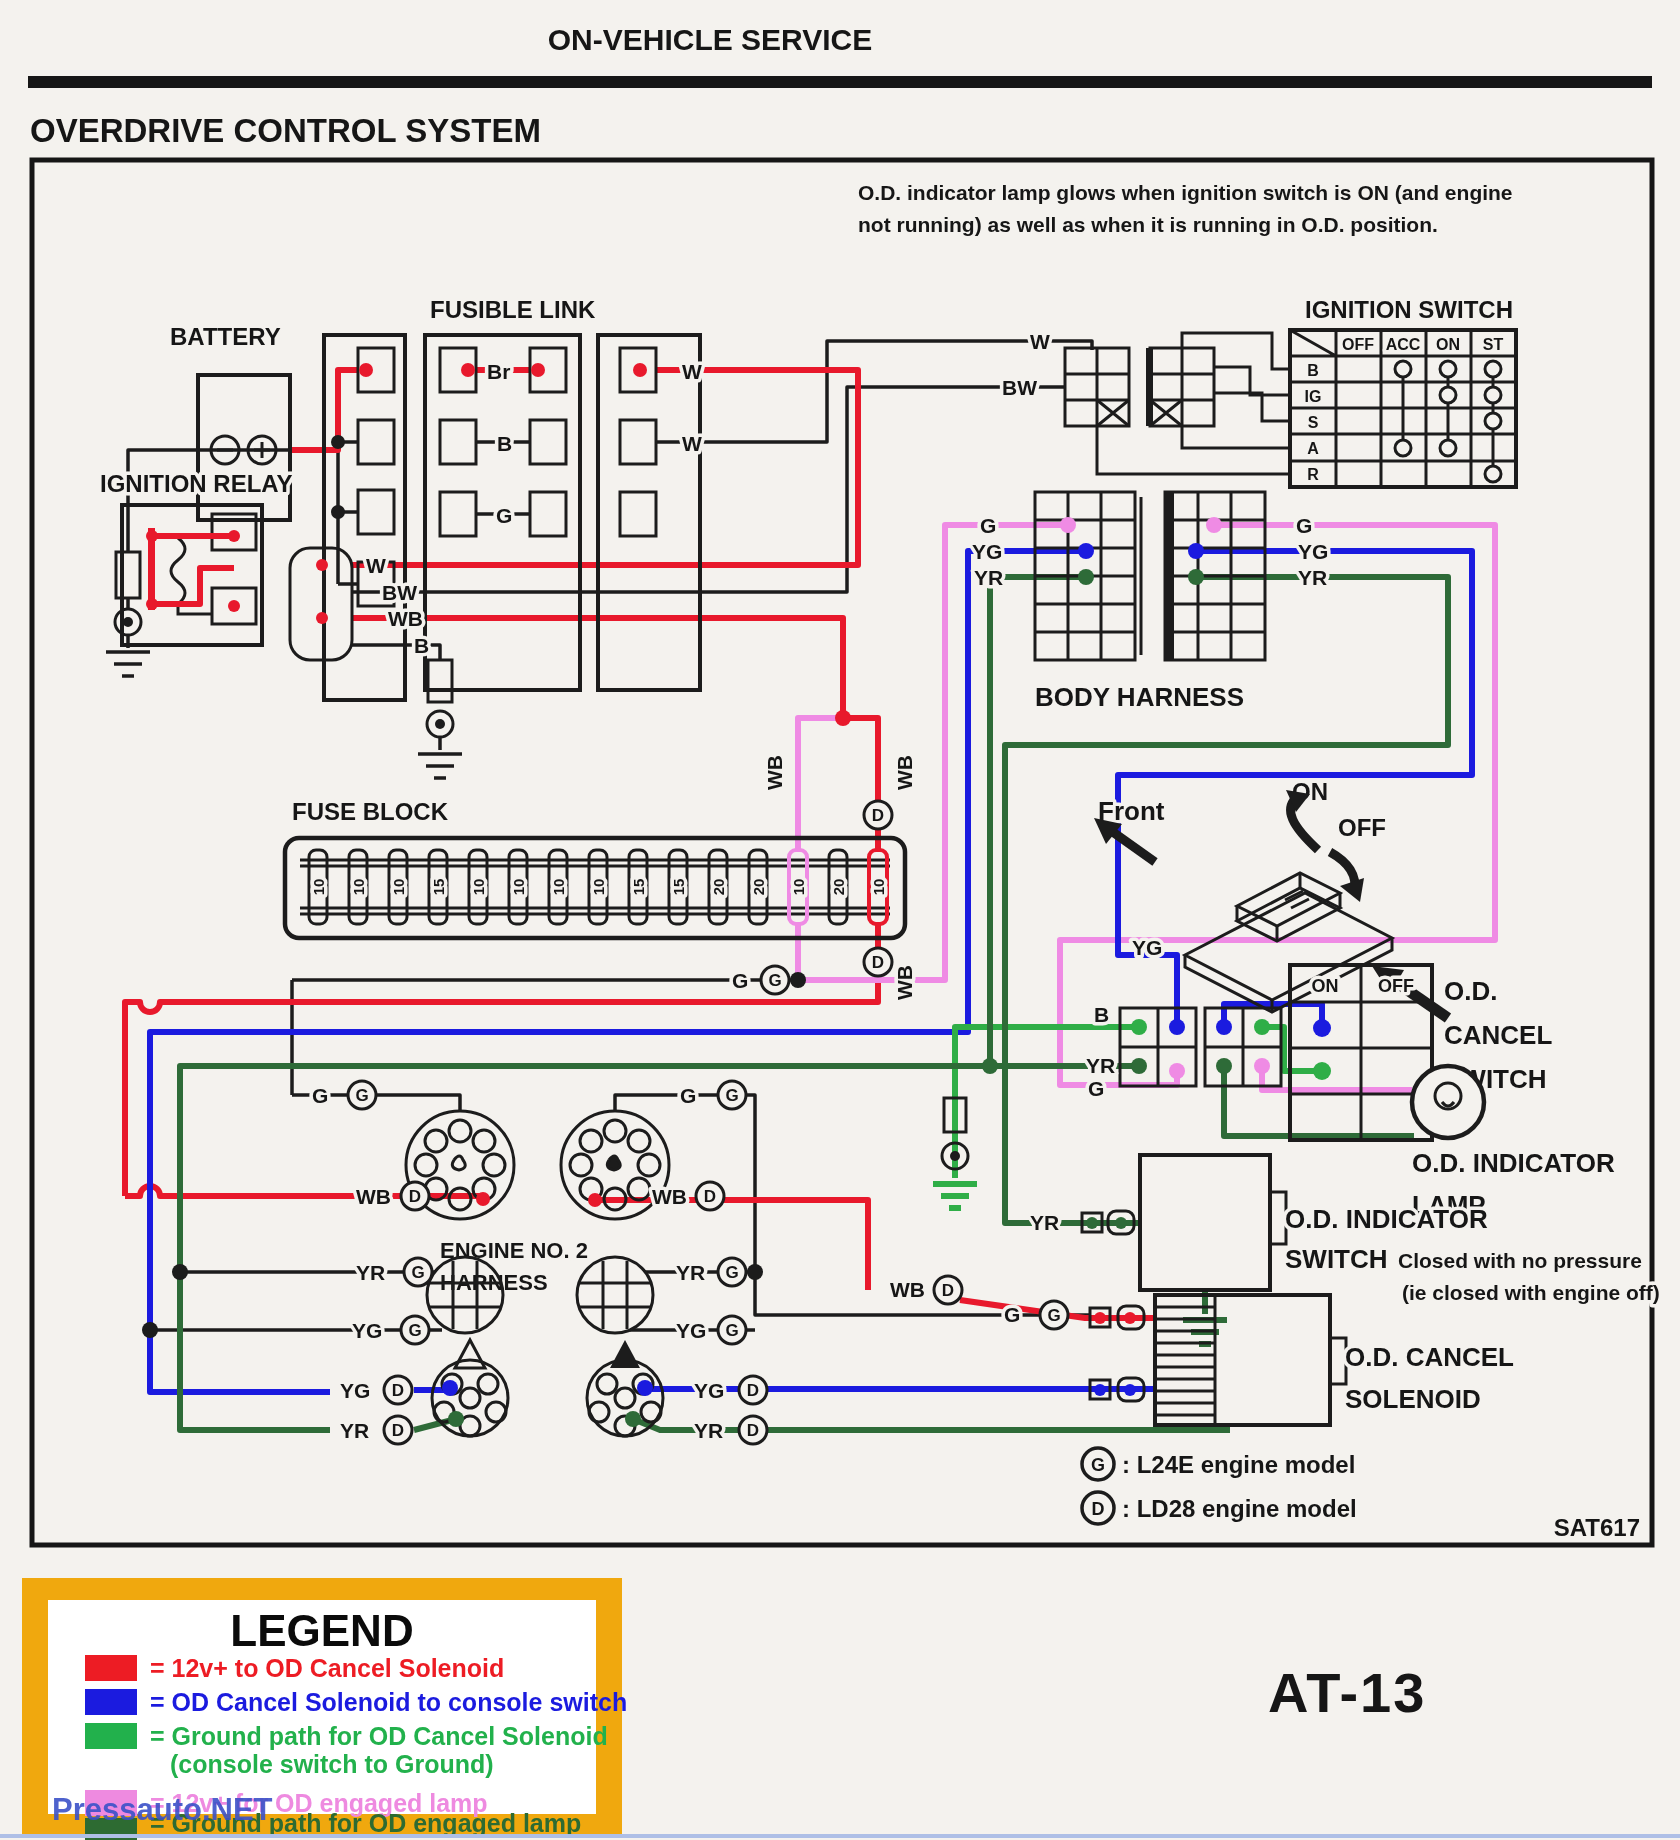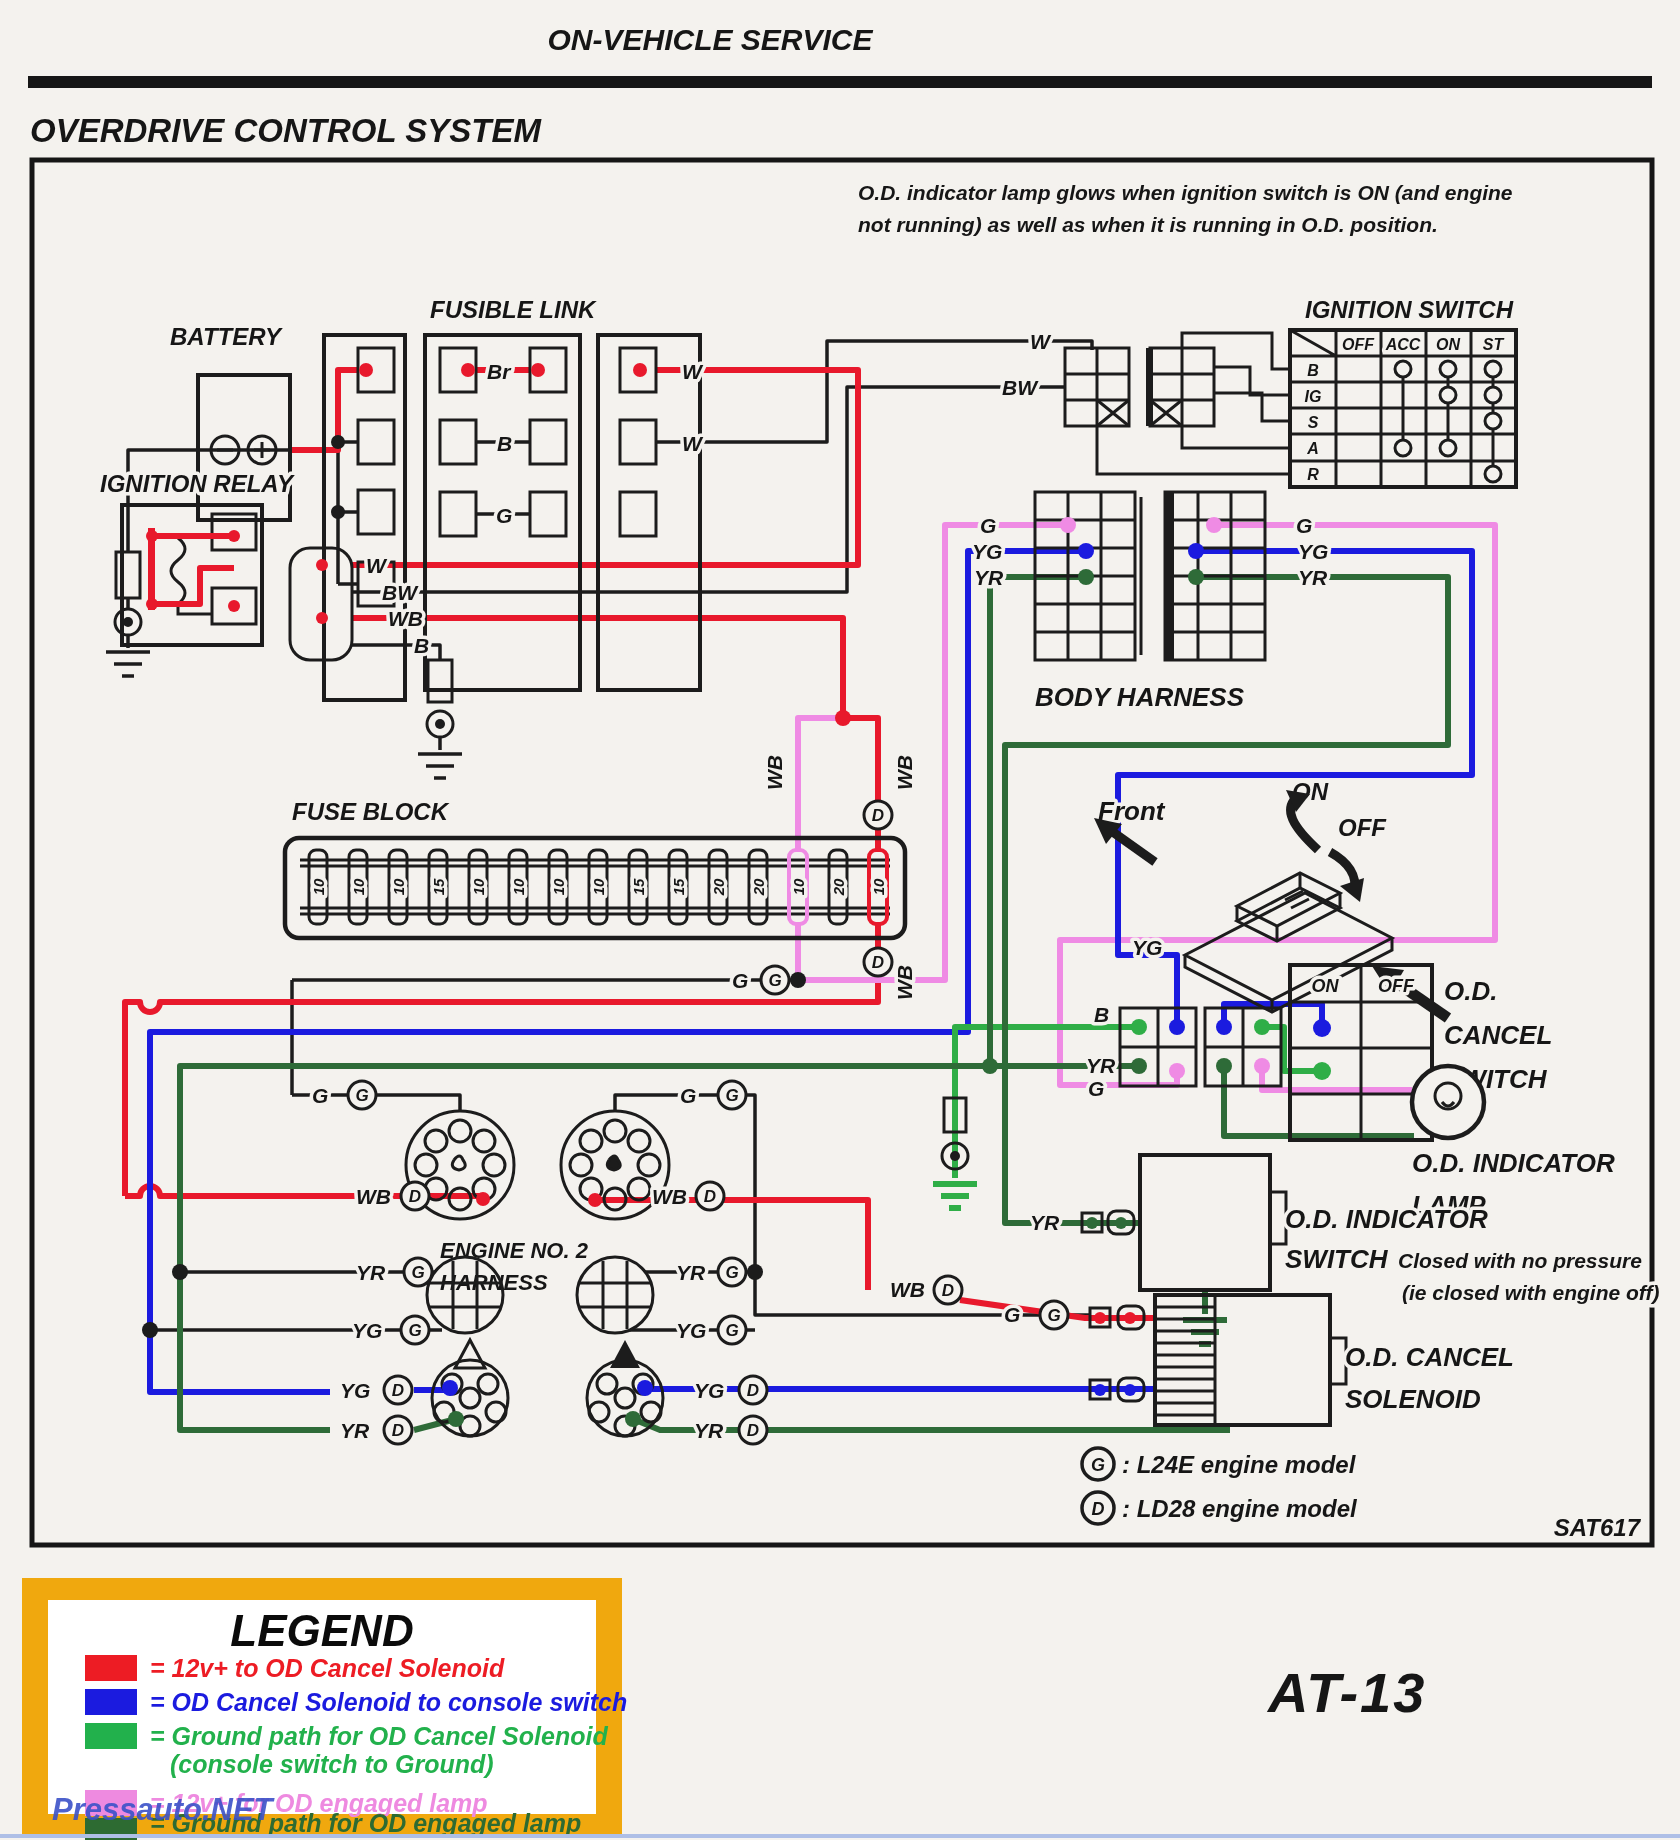--- a/index.html
+++ b/index.html
@@ -1,16 +1,16 @@
 <!DOCTYPE html>
 <html><head>
 <meta charset="utf-8">
 <style>
   html,body{margin:0;padding:0;background:#f4f2ee;}
-  .page{position:relative;width:1680px;height:1840px;background:#f4f2ee;overflow:hidden;font-style:italic;}
+  .page{position:relative;width:1680px;height:1840px;background:#f4f2ee;overflow:hidden;}
   svg{display:block}
   .t{font-family:"Liberation Sans",sans-serif;font-weight:bold;fill:#161616;
      paint-order:stroke;stroke:#f4f2ee;stroke-width:7px;stroke-linejoin:round;}
   .s15{font-size:15px}.s16{font-size:16px}.s18{font-size:18px}.s21{font-size:21px}
   .s22{font-size:22px}.s24{font-size:24px}.s26{font-size:26px}.s30{font-size:30px}
   .s33{font-size:33px}.s56{font-size:56px}
   .cK{stroke:#1c1c1c;stroke-width:3.5;fill:none;stroke-linejoin:round}
   .cKt{stroke:#1c1c1c;stroke-width:3;fill:none}
   .cR{stroke:#e8192c;stroke-width:6;fill:none;stroke-linejoin:round}
   .cB{stroke:#1b1bdf;stroke-width:6;fill:none;stroke-linejoin:round}

